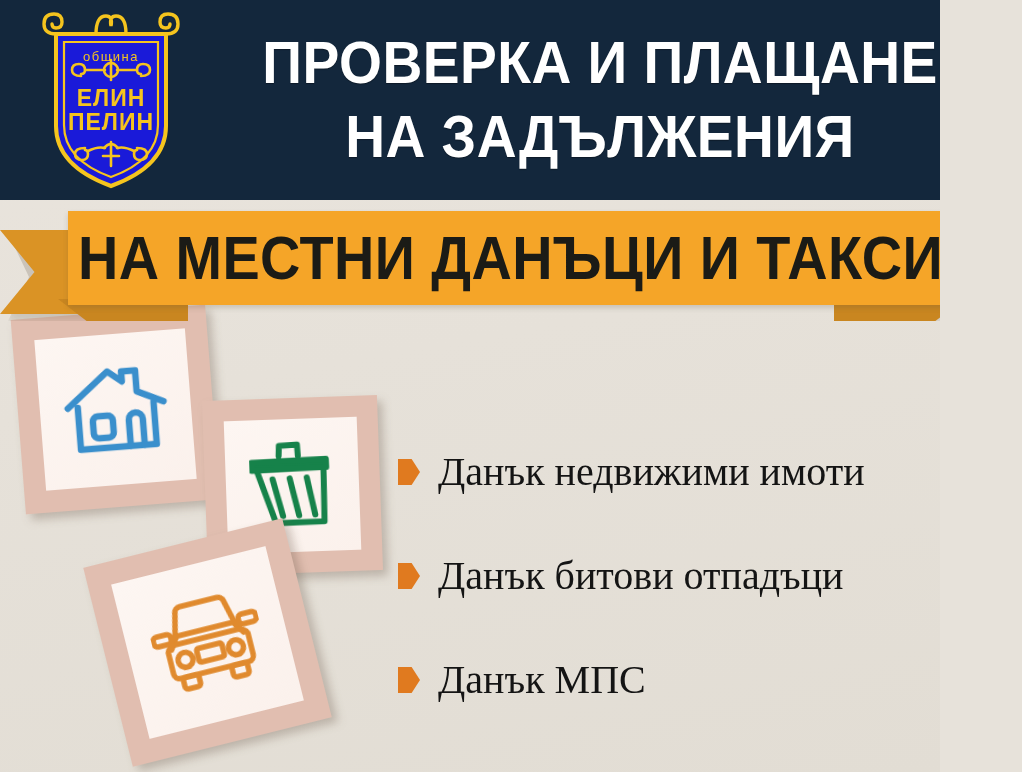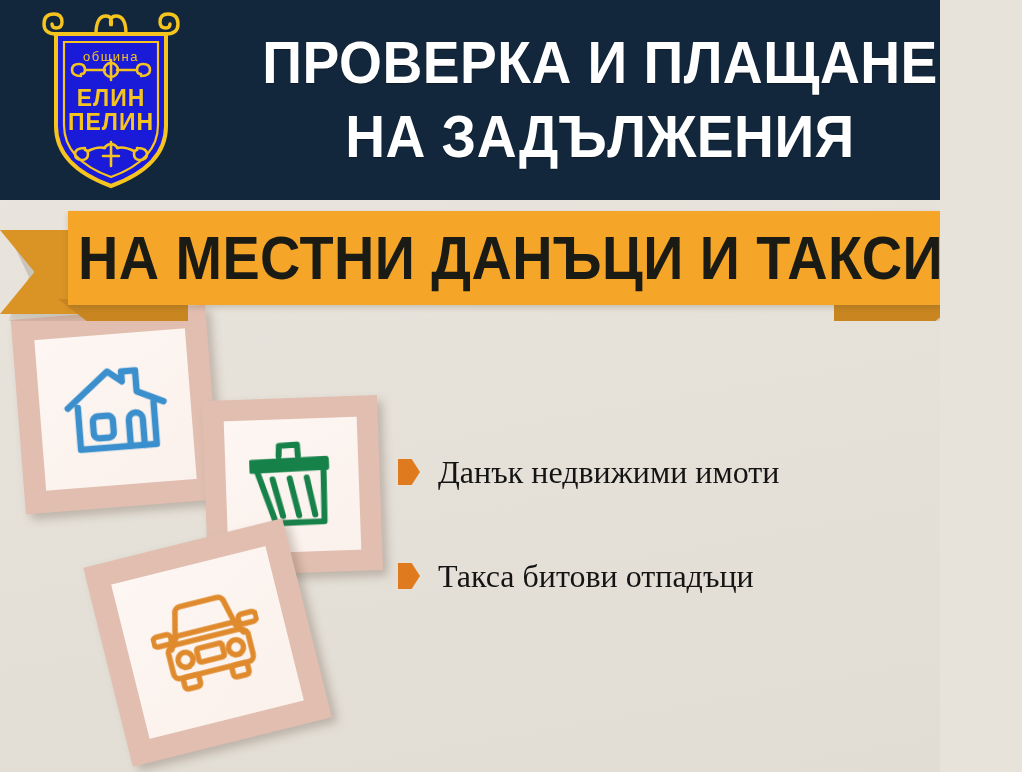--- a/index.html
+++ b/index.html
@@ -212,21 +212,21 @@
   .bullet {
     width: 22px;
     height: 26px;
     flex: 0 0 22px;
     margin-right: 18px;
     background: #e07a1f;
     clip-path: polygon(0 0, 62% 0, 100% 50%, 62% 100%, 0 100%);
   }
   .list-label {
     font-family: "Liberation Serif", "DejaVu Serif", serif;
-    font-size: 32px;
+    font-size: 40px;
     line-height: 52px;
     color: #141414;
     white-space: nowrap;
     text-align: right;
   }
 </style>
 </head>
 <body>
 
 <div id="poster">
@@ -344,18 +344,22 @@
 
   <div class="list">
 
     <div class="list-item">
       <span class="bullet"></span>
       <span class="list-label">Данък недвижими имоти</span>
     </div>
 
     <div class="list-item">
       <span class="bullet"></span>
-      <span class="list-label">Такса битови отпадъци</span>
-    </div>
-
+      <span class="list-label">Данък битови отпадъци</span>
+    </div>
+
+    <div class="list-item">
+      <span class="bullet"></span>
+      <span class="list-label">Данък МПС</span>
+    </div>
   </div>
 
 </div>
 
 </body></html>

